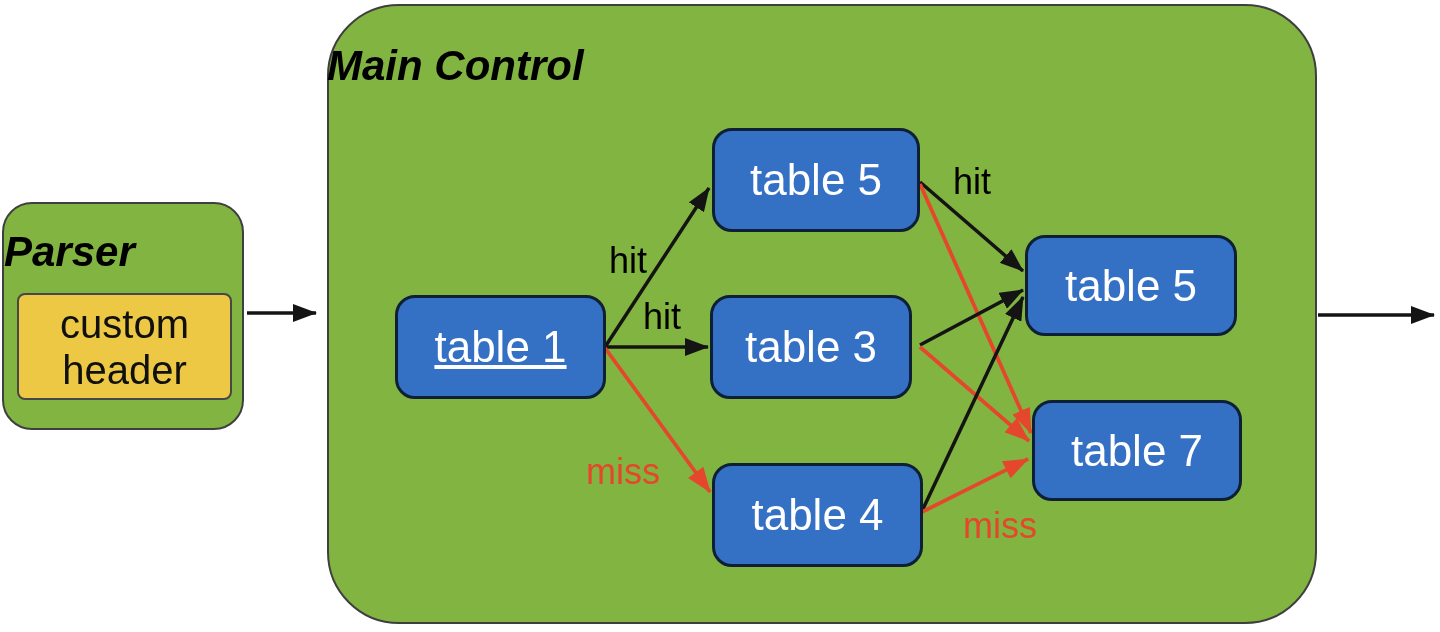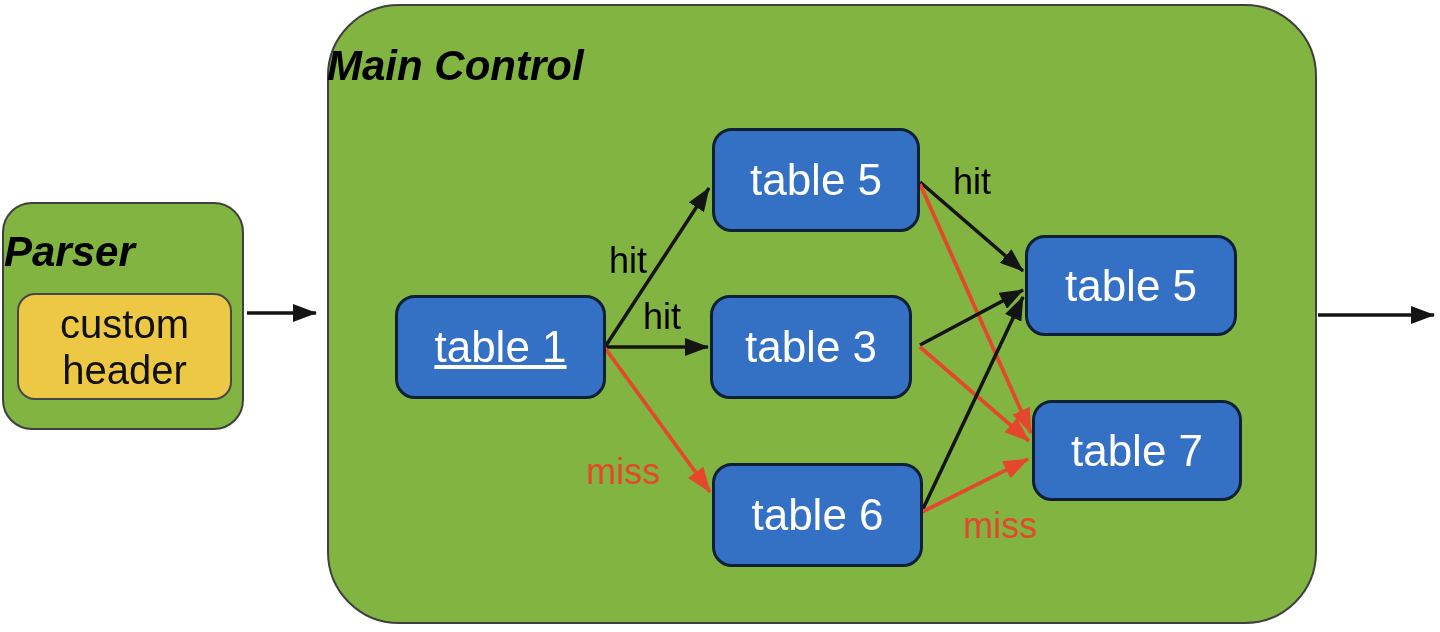--- a/index.html
+++ b/index.html
@@ -40,21 +40,21 @@
   .n1{left:395px;top:295px;width:211px;height:104px;text-decoration:underline;}
   .n2{left:712px;top:128px;width:208px;height:104px;}
   .n3{left:710px;top:295px;width:202px;height:104px;}
   .n4{left:712px;top:463px;width:211px;height:104px;}
   .n5{left:1025px;top:235px;width:212px;height:101px;}
   .n6{left:1032px;top:400px;width:210px;height:101px;}
 
   .custom-node{
     position:absolute;left:17px;top:293px;width:215px;height:107px;
     box-sizing:border-box;background:var(--accent-yellow);
-    border:2.5px solid var(--yellow-border);border-radius:18px;
+    border:2.5px solid var(--yellow-border);border-radius:8px;
     display:flex;align-items:center;justify-content:center;text-align:center;
     font-size:40px;line-height:1.15;color:#101010;z-index:3;
   }
 
   svg.edges{position:absolute;left:0;top:0;width:1440px;height:632px;z-index:2;}
   .edge-hit{stroke:var(--hit-black);stroke-width:3.5;fill:none;}
   .edge-miss{stroke:var(--miss-red);stroke-width:3.8;fill:none;}
   .mk-black{fill:var(--hit-black);}
   .mk-red{fill:var(--miss-red);}
 
@@ -100,21 +100,21 @@
     <line class="edge-hit" x1="920" y1="345" x2="1023" y2="290" marker-end="url(#ah-black)"></line>
     <line class="edge-miss" x1="920" y1="347" x2="1029" y2="441" marker-end="url(#ah-red)"></line>
     <line class="edge-hit" x1="922" y1="511" x2="1023" y2="297" marker-end="url(#ah-black)"></line>
     <line class="edge-miss" x1="922" y1="512" x2="1028" y2="459" marker-end="url(#ah-red)"></line>
     <line class="edge-hit" x1="1318" y1="315" x2="1434" y2="315" marker-end="url(#ah-black)"></line>
   </svg>
 
   <div class="node n1">table 1</div>
   <div class="node n2">table 5</div>
   <div class="node n3">table 3</div>
-  <div class="node n4">table 6</div>
+  <div class="node n4">table 4</div>
   <div class="node n5">table 5</div>
   <div class="node n6">table 7</div>
 
   <div class="edge-label lbl-hit1">hit</div>
   <div class="edge-label lbl-hit2">hit</div>
   <div class="edge-label miss lbl-miss1">miss</div>
   <div class="edge-label lbl-hit3">hit</div>
   <div class="edge-label miss lbl-miss2">miss</div>
 </div>
 

